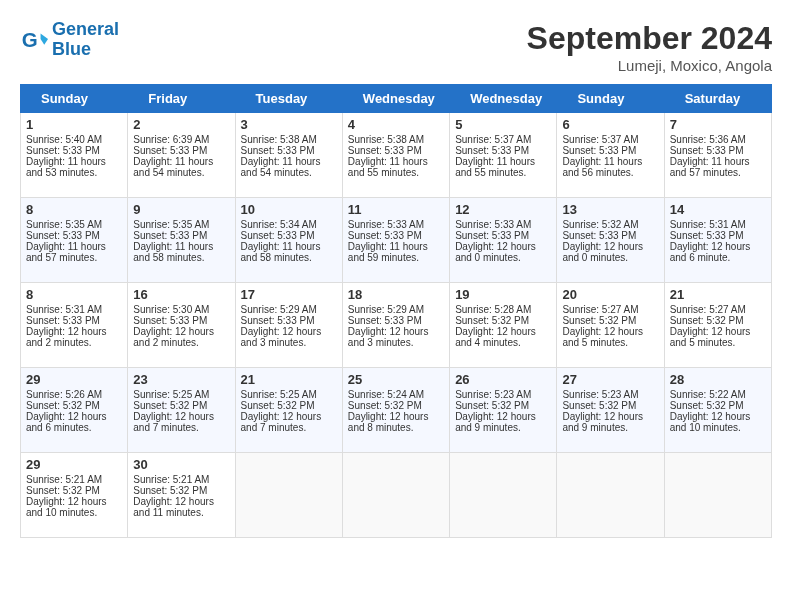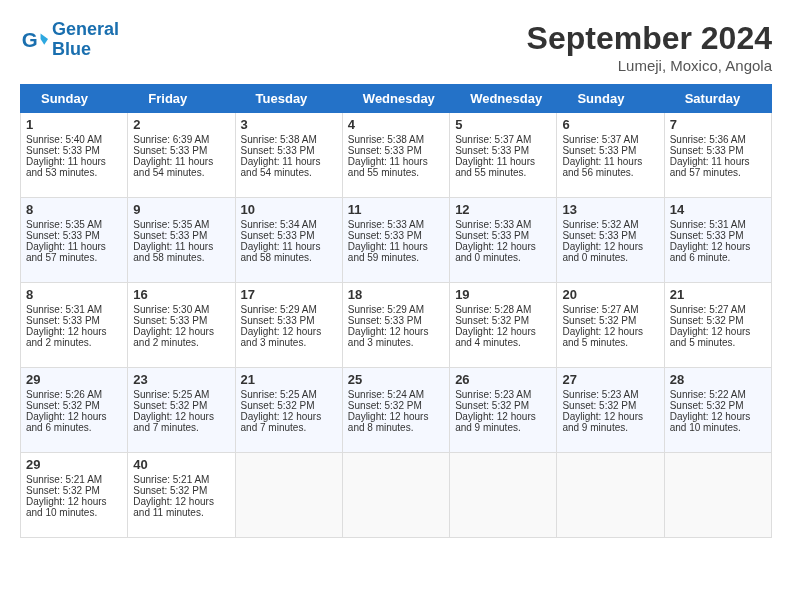--- a/index.html
+++ b/index.html
@@ -289,21 +289,21 @@
         </td>
       </tr>
       <tr>
         <td>
           <span class="day-num">29</span>
           <div>Sunrise: 5:21 AM</div>
           <div>Sunset: 5:32 PM</div>
           <div>Daylight: 12 hours and 10 minutes.</div>
         </td>
         <td>
-          <span class="day-num">40</span>
+          <span class="day-num">30</span>
           <div>Sunrise: 5:21 AM</div>
           <div>Sunset: 5:32 PM</div>
           <div>Daylight: 12 hours and 11 minutes.</div>
         </td>
         <td style="background: rgb(249, 249, 249);"></td>
         <td style="background: rgb(249, 249, 249);"></td>
         <td style="background: rgb(249, 249, 249);"></td>
         <td style="background: rgb(249, 249, 249);"></td>
         <td style="background: rgb(249, 249, 249);"></td>
       </tr>

